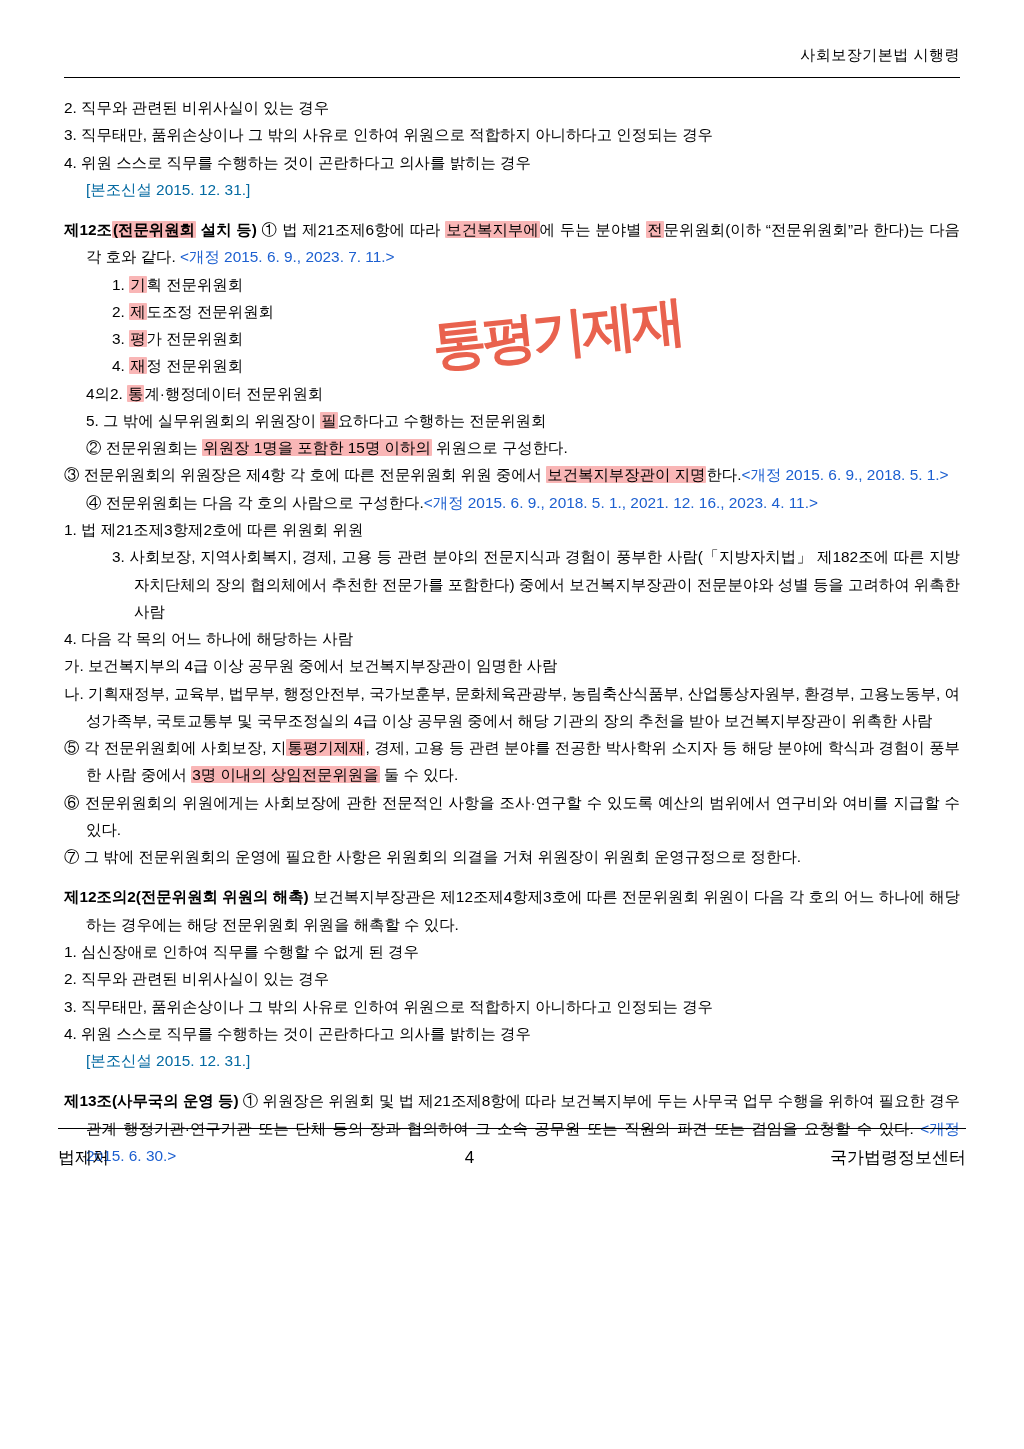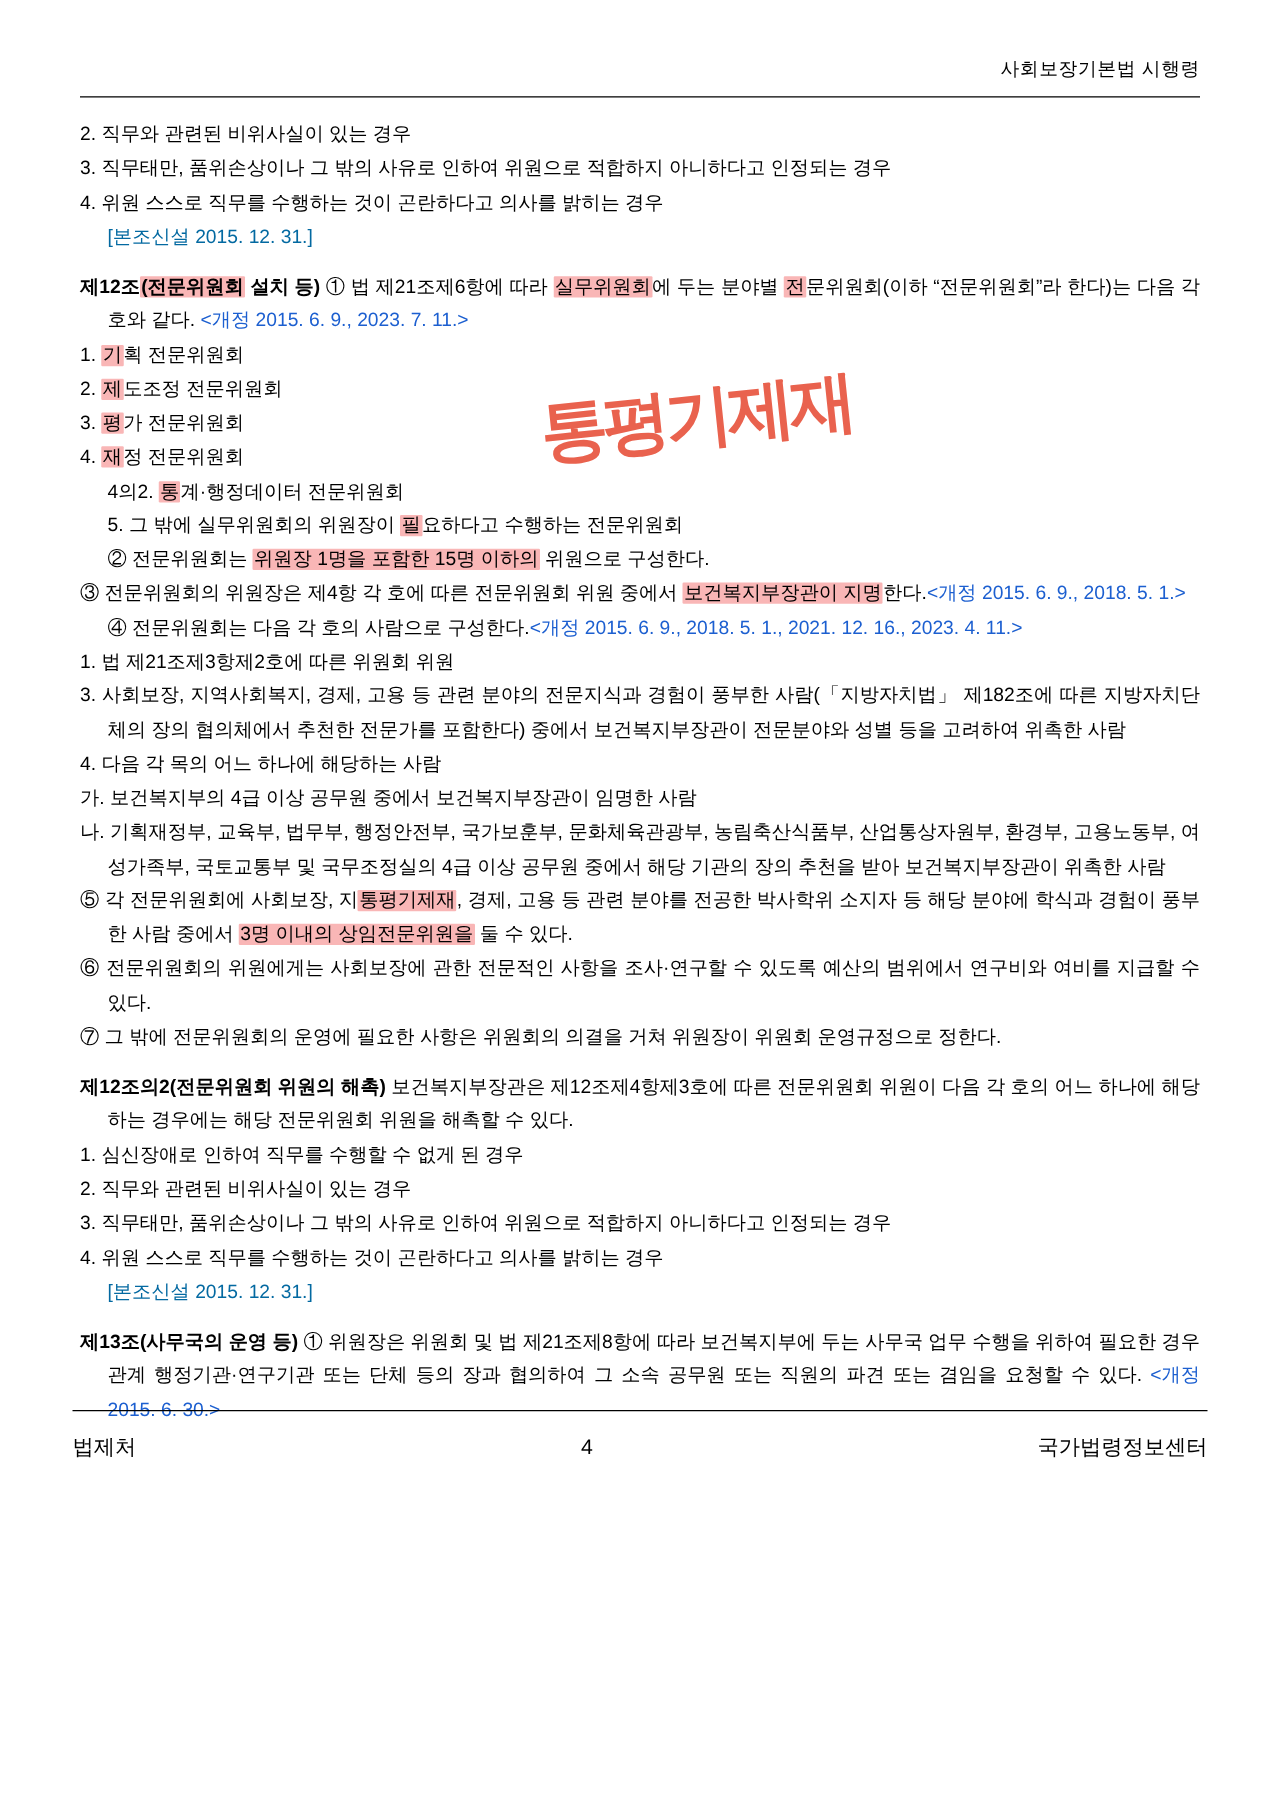--- a/index.html
+++ b/index.html
@@ -39,21 +39,21 @@
     font-size: 15.4px;
     line-height: 1.77;
   }
   .p {
     margin: 0;
     padding: 0;
     text-align: justify;
   }
   .gap-md { height: 13px; }
   .indent-1 { padding-left: 22px; text-indent: 0; }
-  .indent-2 { padding-left: 44px; }
+  .indent-2 { padding-left: 44px; margin-left: 48px; }
   .indent-3 { padding-left: 66px; }
   .hang-art {
     padding-left: 22px;
     text-indent: -22px;
   }
   .hang-num {
     padding-left: 22px;
     text-indent: -22px;
   }
   .hang-circ {
@@ -117,21 +117,21 @@
   <div class="content">
 
     <div class="p indent-1 hang-num">2. 직무와 관련된 비위사실이 있는 경우</div>
     <div class="p indent-1 hang-num">3. 직무태만, 품위손상이나 그 밖의 사유로 인하여 위원으로 적합하지 아니하다고 인정되는 경우</div>
     <div class="p indent-1 hang-num">4. 위원 스스로 직무를 수행하는 것이 곤란하다고 의사를 밝히는 경우</div>
     <div class="p indent-1 blue">[본조신설 2015. 12. 31.]</div>
 
     <div class="gap-md"></div>
 
     <div class="p hang-art">
-      <b>제12조</b><b class="hl">(전문위원회</b><b> 설치 등)</b><span> ① 법 제21조제6항에 따라 </span><span class="hl">실무위원회</span><span>에 두는 분야별 </span><span class="hl">전</span><span>문위원회(이하 “전문위원회”라 한다)는 다음 각 호와 같다. </span><span class="amend">&lt;개정 2015. 6. 9., 2023. 7. 11.&gt;</span>
+      <b>제12조</b><b class="hl">(전문위원회</b><b> 설치 등)</b><span> ① 법 제21조제6항에 따라 </span><span class="hl">보건복지부에</span><span>에 두는 분야별 </span><span class="hl">전</span><span>문위원회(이하 “전문위원회”라 한다)는 다음 각 호와 같다. </span><span class="amend">&lt;개정 2015. 6. 9., 2023. 7. 11.&gt;</span>
     </div>
 
     <div class="p indent-2 hang-num">
       <span>1.</span>
       <span class="hl">기</span><span>획 전문위원회</span>
     </div>
     <div class="p indent-2 hang-num">
       <span>2.</span>
       <span class="hl">제</span><span>도조정 전문위원회</span>
     </div>

